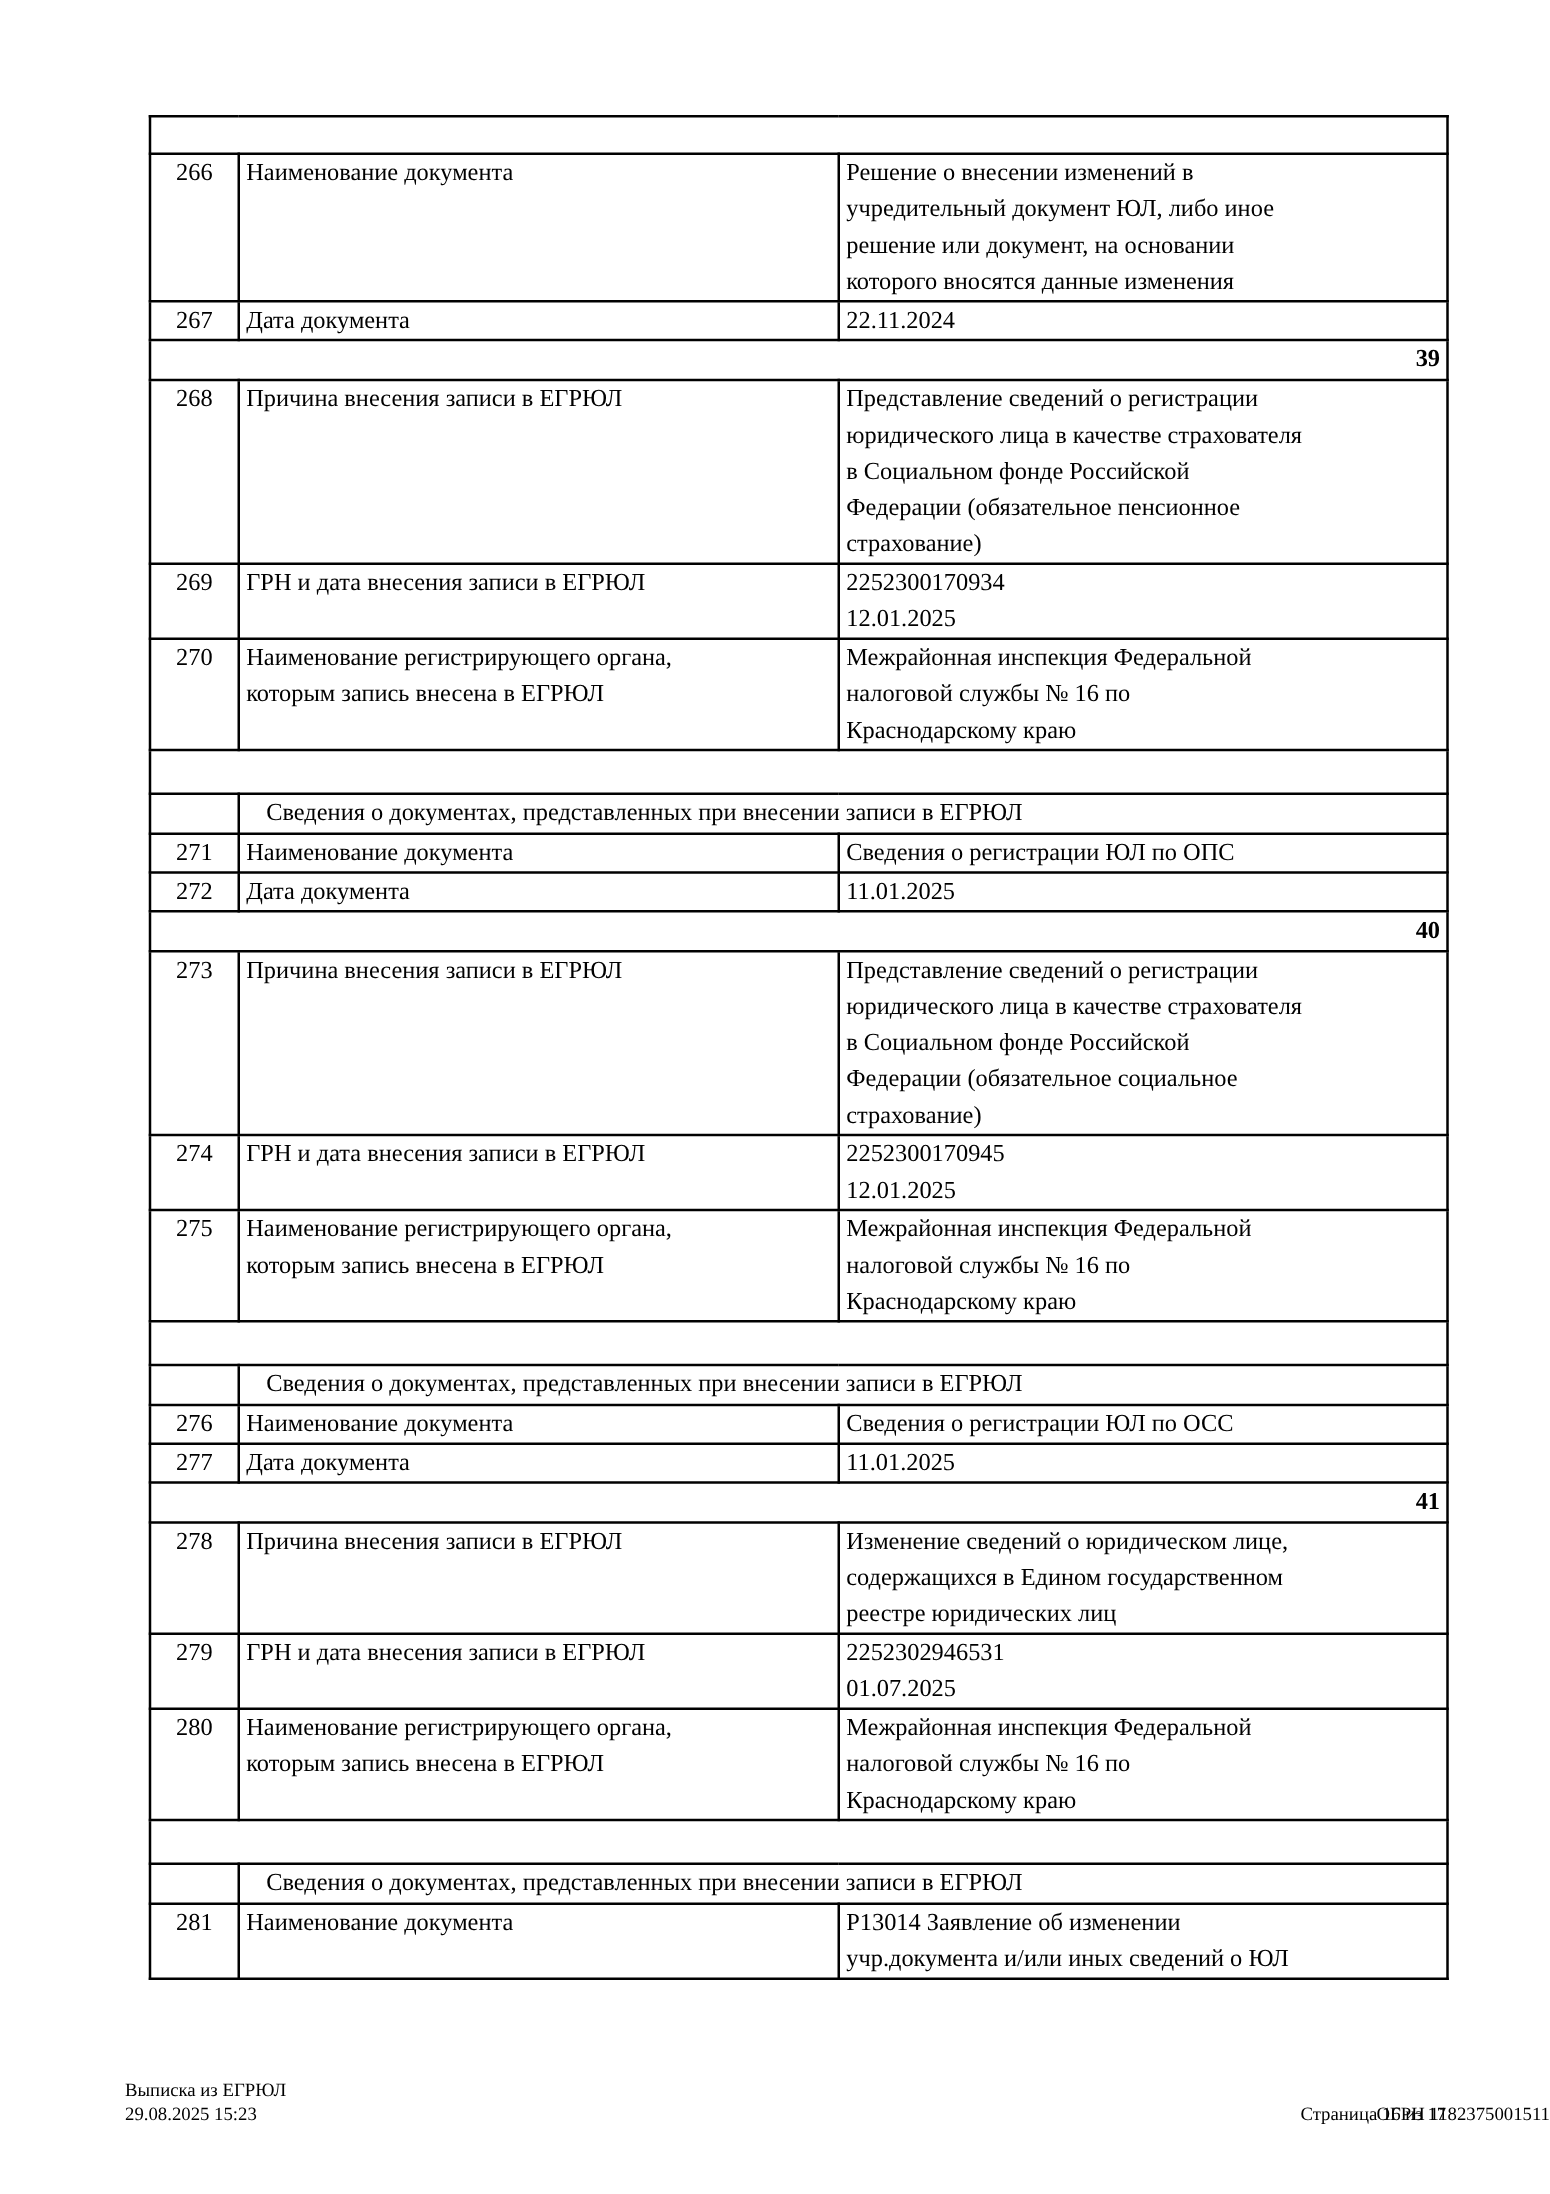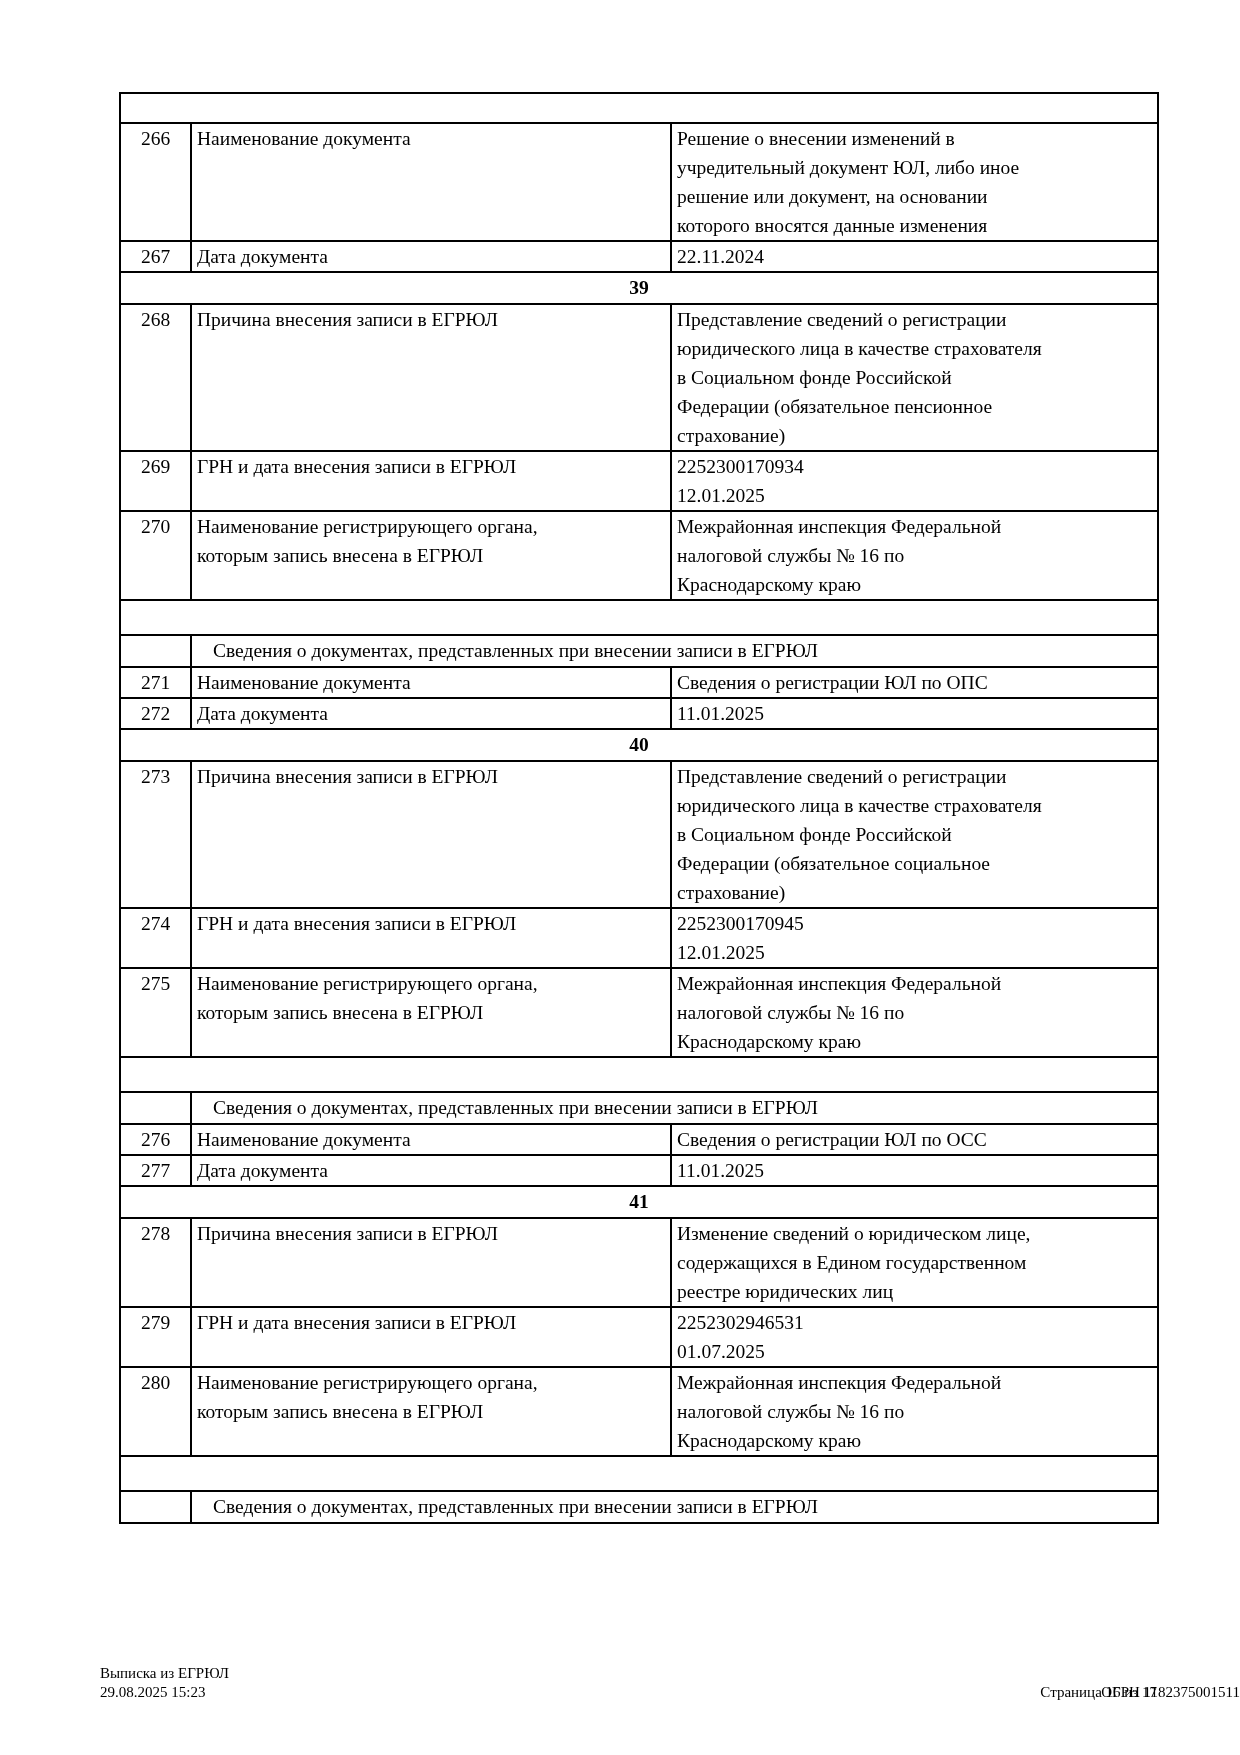--- a/index.html
+++ b/index.html
@@ -23,21 +23,21 @@
     vertical-align: top;
     font-size: 19.5px;
     line-height: 29px;
     padding: 0 5px;
     white-space: pre-line;
     overflow: hidden;
   }
   td.num { text-align: center; padding: 0 2px; }
   tr.section td {
     font-weight: bold;
-    text-align: center;
+    text-align: right;
     height: 30px;
     line-height: 30px;
     white-space: nowrap;
     margin-left: 36px;
   }
   tr.spacer td { height: 33px; padding: 0; }
   tr.spacer-top td { height: 28px; padding: 0; }
   tr.docheader td.head-text { height: 30px; padding-left: 21px; }
   .footer-left {
     position: absolute; left: 100px; top: 1664px;
@@ -189,20 +189,26 @@
 налоговой службы № 16 по
 Краснодарскому краю</td>
       </tr>
       <tr class="spacer">
         <td colspan="3"></td>
       </tr>
       <tr class="docheader">
         <td class="num"></td>
         <td colspan="2" class="head-text">Сведения о документах, представленных при внесении записи в ЕГРЮЛ</td>
       </tr>
+      <tr>
+        <td class="num">281</td>
+        <td>Наименование документа</td>
+        <td>Р13014 Заявление об изменении
+учр.документа и/или иных сведений о ЮЛ</td>
+      </tr>
     </tbody>
 </table>
 
 <div class="footer-left">
   <div class="l1">Выписка из ЕГРЮЛ</div>
   <div class="l2">29.08.2025 15:23</div>
 </div>
 <div class="footer-center">ОГРН 1182375001511</div>
 <div class="footer-right">Страница 16 из 17</div>
 

